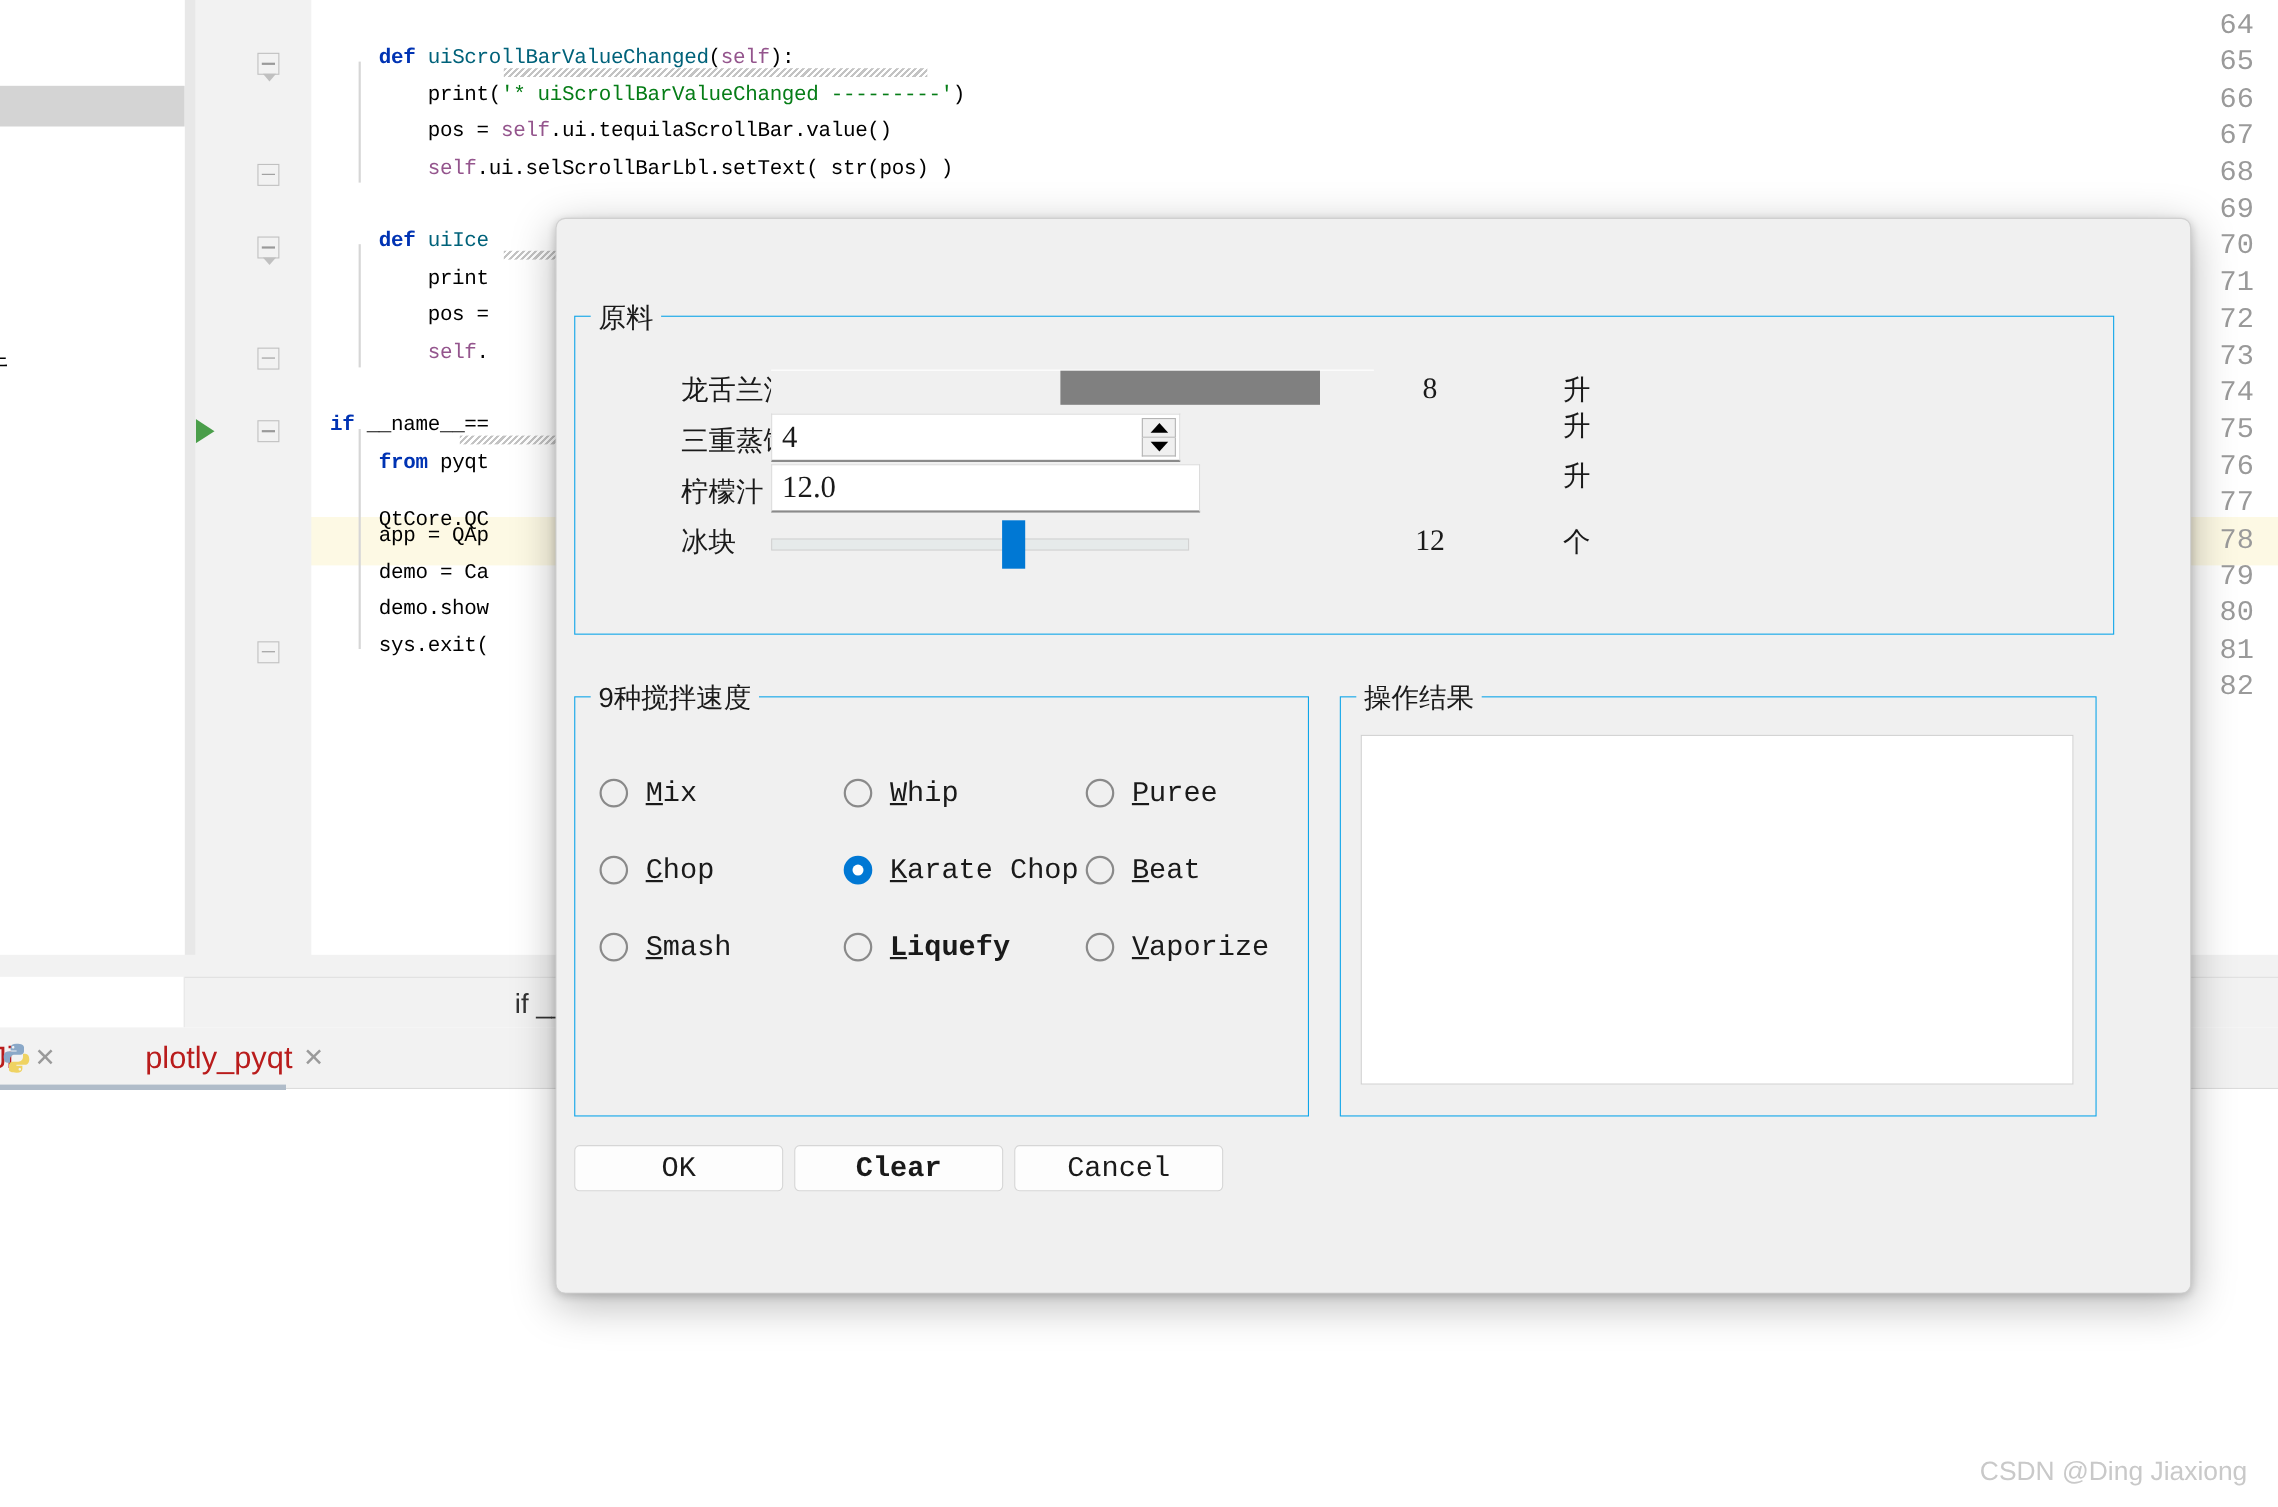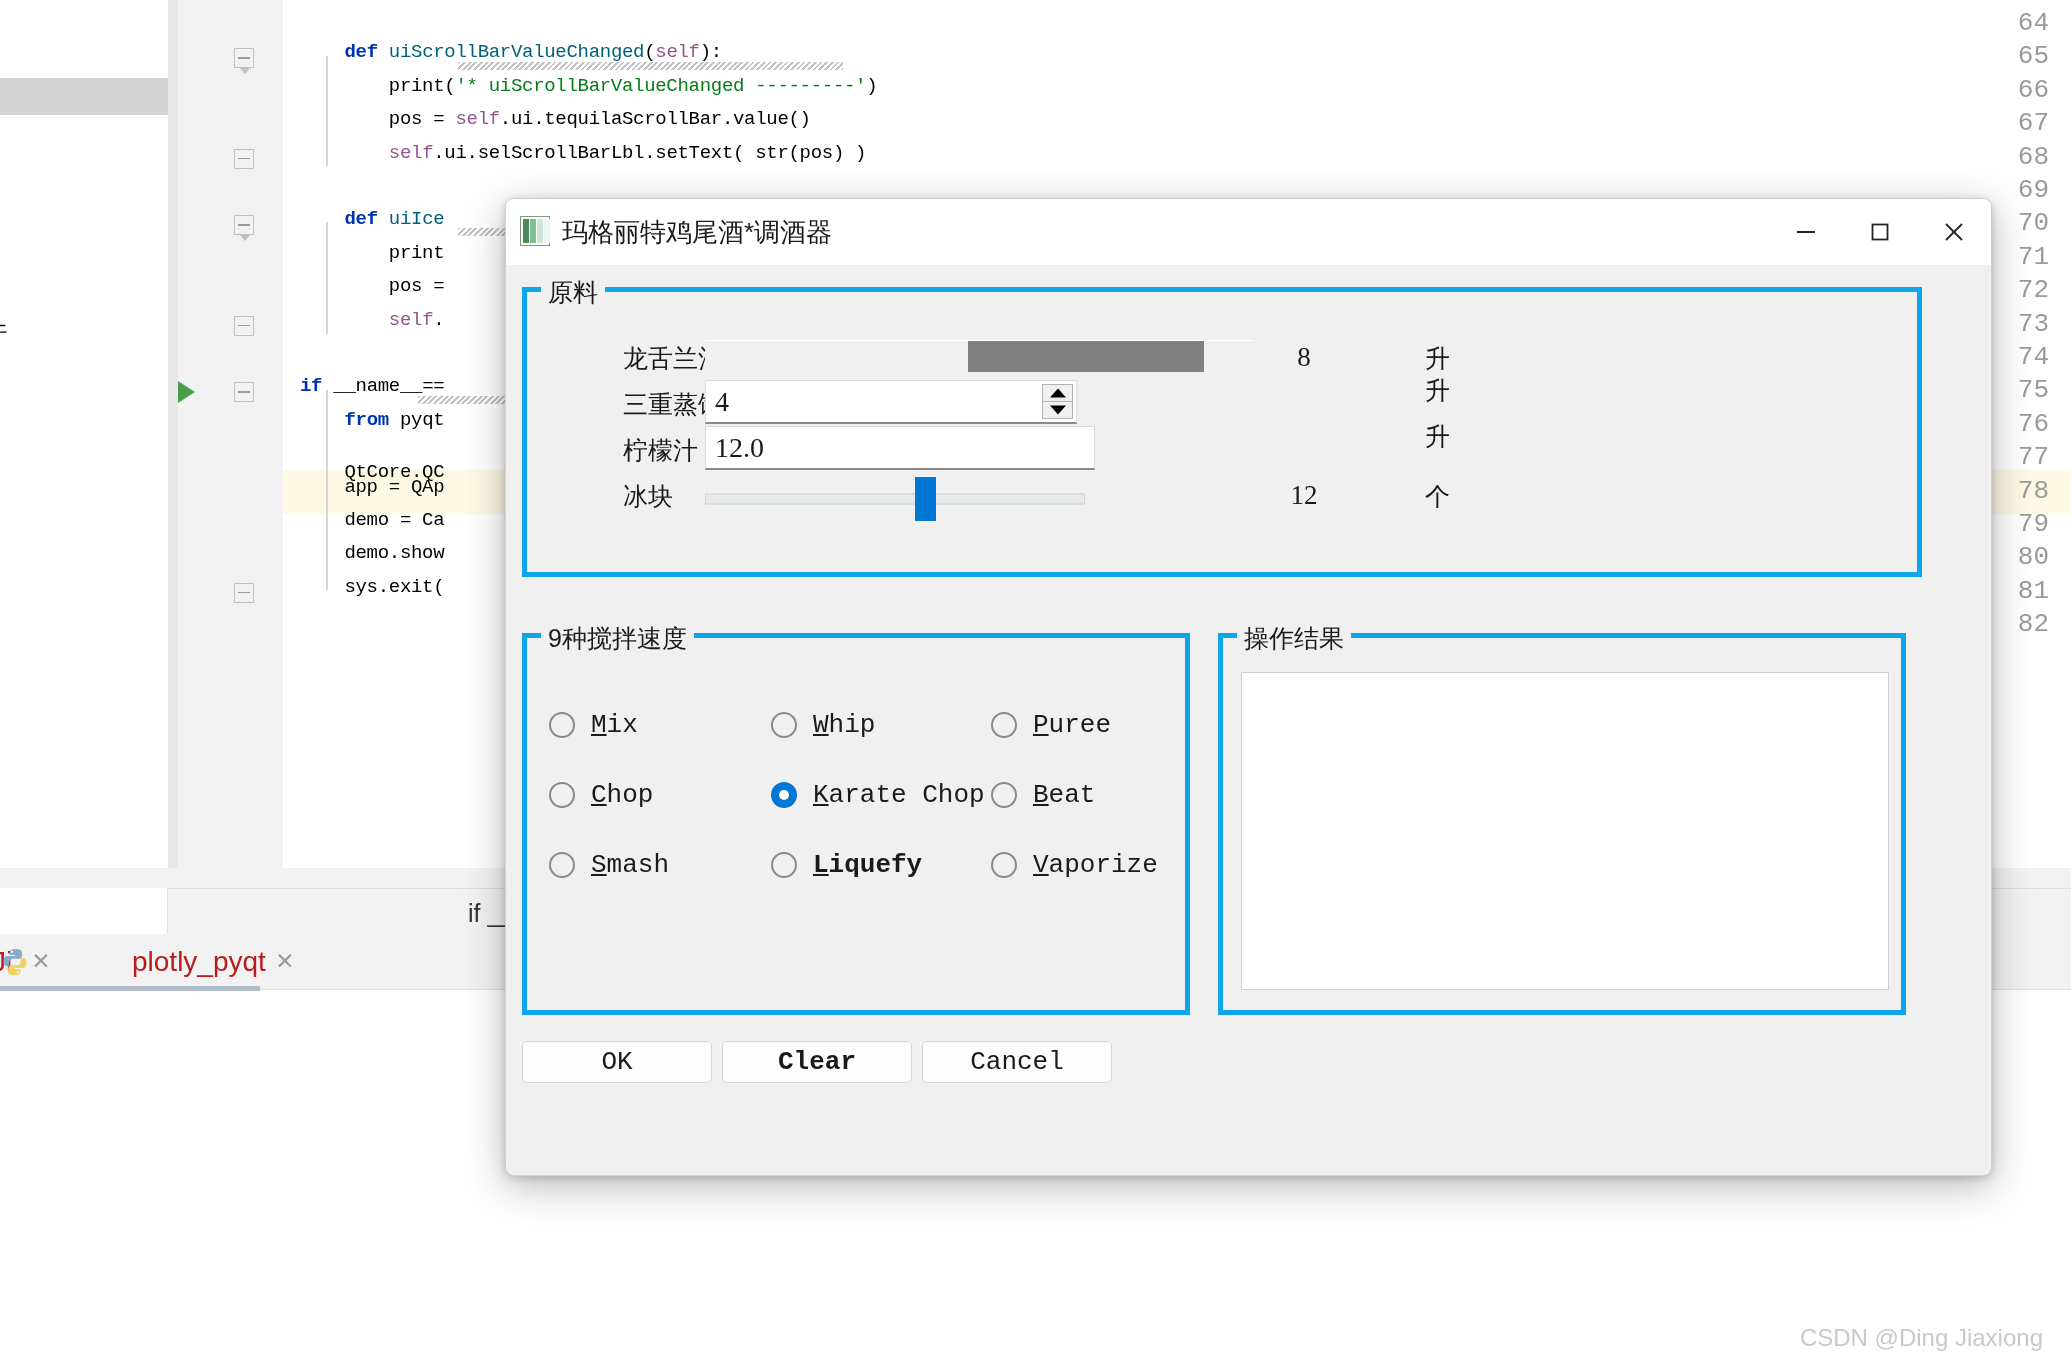--- a/index.html
+++ b/index.html
@@ -137,21 +137,21 @@
     position: absolute; left: 56px; top: 16px; font-size: 26px; color: #1a1a1a;
     white-space: nowrap;
   }
   .winbtn {
     position: absolute; top: 0; width: 74px; height: 66px; cursor: default;
   }
   .winbtn svg { position: absolute; left: 50%; top: 50%; transform: translate(-50%,-50%); }
 
   .body { position: absolute; left: 0; top: 66px; width: 100%; bottom: 0; background: #f0f0f0; }
 
-  .groupbox { position: absolute; border: 5px solid #0ea5e9; }
+  .groupbox { position: absolute; border: 1px solid #0ea5e9; }
   .group-title {
     position: absolute; top: -16px; left: 14px; background: #f0f0f0; padding: 0 7px;
     font-size: 25px; color: #1a1a1a; white-space: nowrap;
   }
 
   .row-label {
     position: absolute; font-size: 25px; color: #1a1a1a; white-space: nowrap;
   }
   .unit-label {
     position: absolute; font-size: 25px; color: #1a1a1a; white-space: nowrap;
@@ -333,46 +333,20 @@
 
     <div class="console-bg">
       
     </div>
 
     <div class="watermark">CSDN @Ding Jiaxiong</div>
   </div>
 
   <div class="dialog">
 
-    <div class="titlebar">
-      <div class="title-icon">
-        <i style="left:2px;  background:#4a8a5a;"></i>
-        <i style="left:9px;  background:#7fbf8f;"></i>
-        <i style="left:16px; background:#cfe6d6;"></i>
-        <i style="left:23px; background:#eef6f0;"></i>
-      </div>
-      <div class="title-text">玛格丽特鸡尾酒*调酒器</div>
-
-      <div class="winbtn" style="right:148px;">
-        <svg width="26" height="26" viewBox="0 0 26 26">
-          <line x1="4" y1="13" x2="22" y2="13" stroke="#222" stroke-width="1.8"></line>
-        </svg>
-      </div>
-      <div class="winbtn" style="right:74px;">
-        <svg width="26" height="26" viewBox="0 0 26 26">
-          <rect x="5.5" y="5.5" width="15" height="15" fill="none" stroke="#222" stroke-width="1.8"></rect>
-        </svg>
-      </div>
-      <div class="winbtn" style="right:0;">
-        <svg width="26" height="26" viewBox="0 0 26 26">
-          <line x1="5" y1="5" x2="21" y2="21" stroke="#222" stroke-width="1.8"></line>
-          <line x1="21" y1="5" x2="5" y2="21" stroke="#222" stroke-width="1.8"></line>
-        </svg>
-      </div>
-    </div>
 
     <div class="body">
 
       <div class="groupbox" style="left:16px; top:22px; width:1400px; height:290px;">
         <div class="group-title">原料</div>
 
         <div class="row-label" style="left:96px; top:50px;">龙舌兰酒</div>
         <div class="qscroll" style="left:178px; top:48px; width:548px; height:32px;">
           <div class="qscroll-thumb" id="sb-thumb" style="left: 48%; width: 43%;"></div>
         </div>

